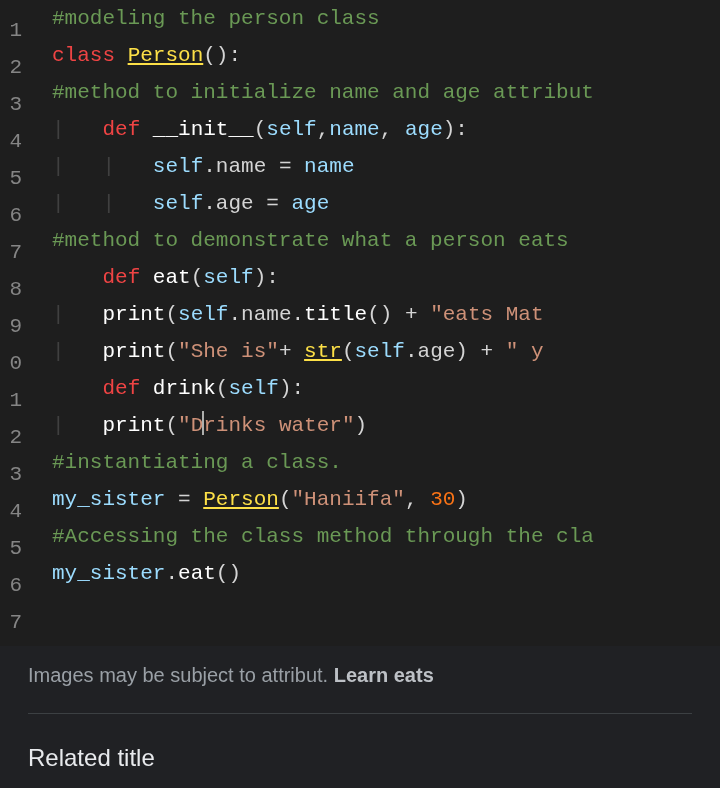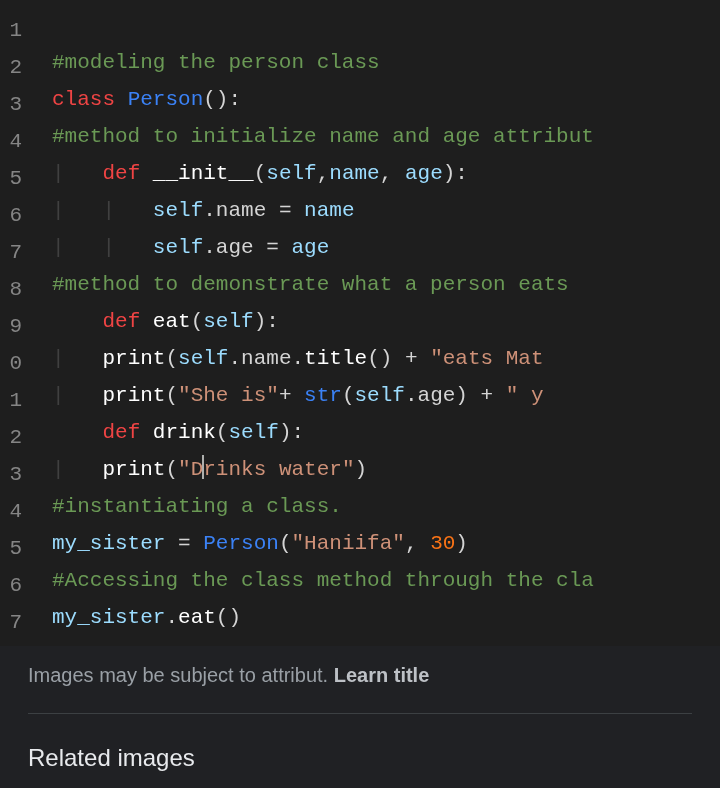--- a/index.html
+++ b/index.html
@@ -31,29 +31,28 @@
       height: 37px;
     }
     .code-area {
       flex: 1;
       padding-left: 20px;
       line-height: 37px;
       white-space: pre;
       color: #d4d4d4;
       overflow: hidden;
       position: relative;
-      margin-top: 44px;
     }
     .code-line {
       height: 37px;
       white-space: pre;
     }
     .tk-comment { color: #6a9955; }
     .tk-keyword { color: #ef4444; }
-    .tk-class { color: #3b82f6; }
+    .tk-class { color: #fde047; text-decoration: underline; }
     .tk-func { color: #ffffff; }
     .tk-var { color: #9cdcfe; text-align: right; }
     .tk-string { color: #ce9178; }
     .tk-num { color: #f97316; }
     .tk-punct { color: #d4d4d4; }
     .tk-plain { color: #d4d4d4; }
     .guide {
       color: #404040;
     }
     .cursor {
@@ -111,16 +110,16 @@
       <div class="lineno">4</div>
       <div class="lineno">5</div>
       <div class="lineno">6</div>
       <div class="lineno">7</div>
     </div>
   <div class="code-area"><div class="code-line"><span class="tk-comment">#modeling the person class</span></div><div class="code-line"><span class="tk-keyword">class </span><span class="tk-class">Person</span><span class="tk-punct">():</span></div><div class="code-line"><span class="tk-comment">#method to initialize name and age attribut</span></div><div class="code-line"><span class="guide">|   </span><span class="tk-keyword">def </span><span class="tk-func">__init__</span><span class="tk-punct">(</span><span class="tk-var">self</span><span class="tk-punct">,</span><span class="tk-var">name</span><span class="tk-punct">, </span><span class="tk-var">age</span><span class="tk-punct">):</span></div><div class="code-line"><span class="guide">|   |   </span><span class="tk-var">self</span><span class="tk-punct">.</span><span class="tk-plain">name </span><span class="tk-punct">= </span><span class="tk-var">name</span></div><div class="code-line"><span class="guide">|   |   </span><span class="tk-var">self</span><span class="tk-punct">.</span><span class="tk-plain">age </span><span class="tk-punct">= </span><span class="tk-var">age</span></div><div class="code-line"><span class="tk-comment">#method to demonstrate what a person eats</span></div><div class="code-line">    <span class="tk-keyword">def </span><span class="tk-func">eat</span><span class="tk-punct">(</span><span class="tk-var">self</span><span class="tk-punct">):</span></div><div class="code-line"><span class="guide">|   </span><span class="tk-func">print</span><span class="tk-punct">(</span><span class="tk-var">self</span><span class="tk-punct">.</span><span class="tk-plain">name</span><span class="tk-punct">.</span><span class="tk-func">title</span><span class="tk-punct">() + </span><span class="tk-string">"eats Mat</span></div><div class="code-line"><span class="guide">|   </span><span class="tk-func">print</span><span class="tk-punct">(</span><span class="tk-string">"She is"</span><span class="tk-punct">+ </span><span class="tk-class">str</span><span class="tk-punct">(</span><span class="tk-var">self</span><span class="tk-punct">.</span><span class="tk-plain">age</span><span class="tk-punct">) + </span><span class="tk-string">" y</span></div><div class="code-line">    <span class="tk-keyword">def </span><span class="tk-func">drink</span><span class="tk-punct">(</span><span class="tk-var">self</span><span class="tk-punct">):</span></div><div class="code-line"><span class="guide">|   </span><span class="tk-func">print</span><span class="tk-punct">(</span><span class="tk-string">"D</span><span class="cursor"></span><span class="tk-string">rinks water"</span><span class="tk-punct">)</span></div><div class="code-line"><span class="tk-comment">#instantiating a class.</span></div><div class="code-line"><span class="tk-var">my_sister </span><span class="tk-punct">= </span><span class="tk-class">Person</span><span class="tk-punct">(</span><span class="tk-string">"Haniifa"</span><span class="tk-punct">, </span><span class="tk-num">30</span><span class="tk-punct">)</span></div><div class="code-line"><span class="tk-comment">#Accessing the class method through the cla</span></div><div class="code-line"><span class="tk-var">my_sister</span><span class="tk-punct">.</span><span class="tk-func">eat</span><span class="tk-punct">()</span></div><div class="code-line"></div></div>
 </div>
 
 <div class="footer-area">
   <div class="copyright-line">
-    <span>Images may be subject to attribut. </span><span class="learn-more">Learn title</span>
+    <span>Images may be subject to attribut. </span><span class="learn-more">Learn eats</span>
   </div>
-  <div class="related-heading">Related images</div>
+  <div class="related-heading">Related title</div>
 </div>
 
 </body></html>

